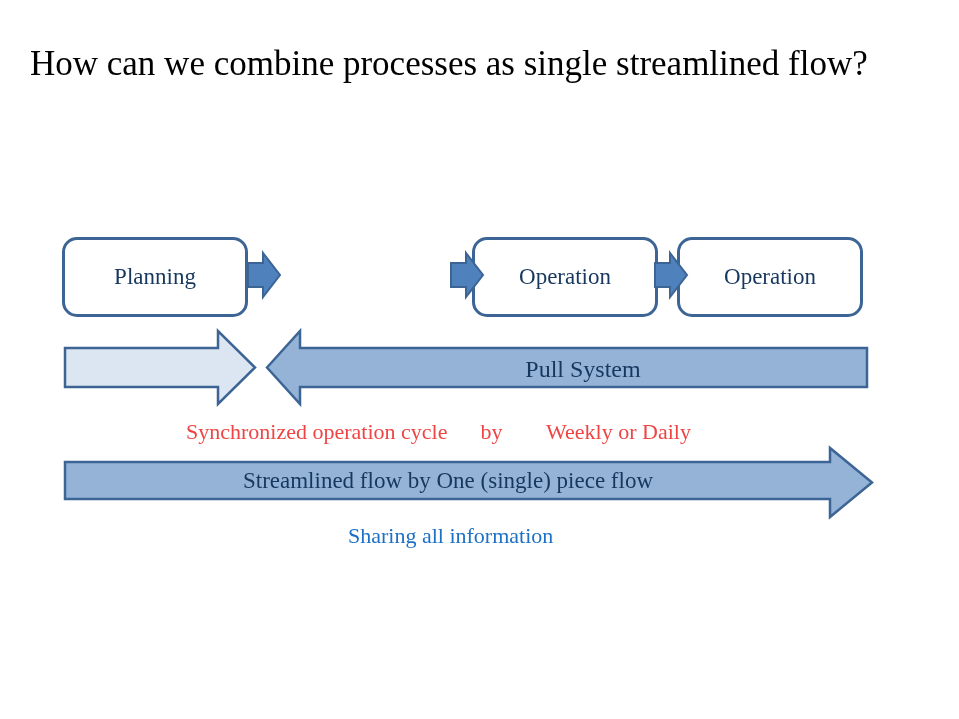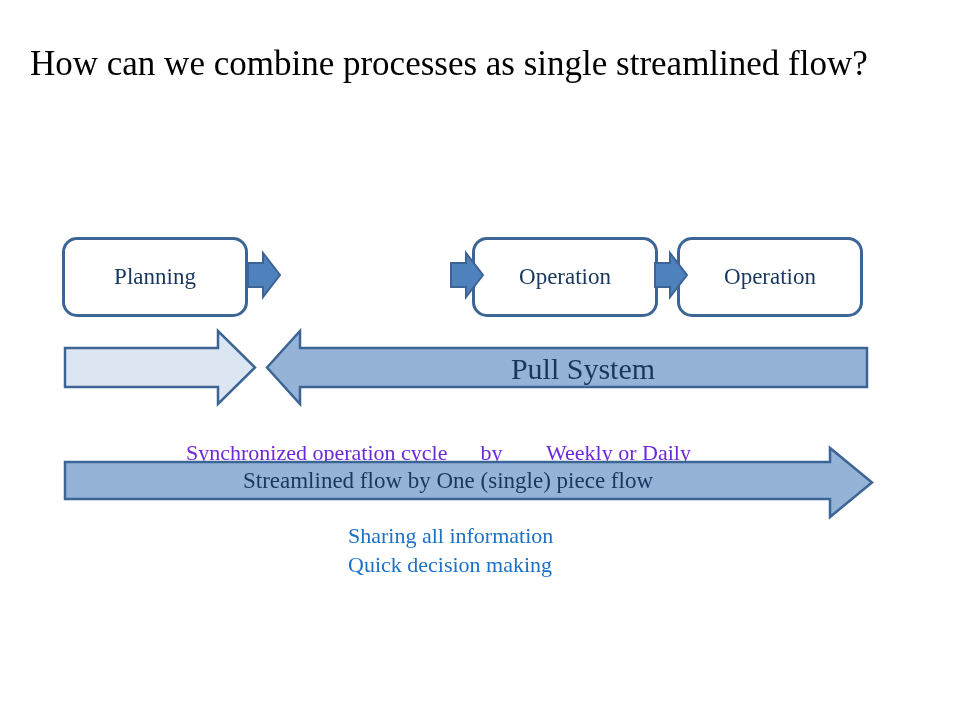--- a/index.html
+++ b/index.html
@@ -46,37 +46,36 @@
   .c3 { left: 654px; }
 
   .push-arrow-svg   { position: absolute; left: 63px;  top: 328px; }
   .pull-arrow-svg   { position: absolute; left: 265px; top: 328px; }
   .stream-arrow-svg { position: absolute; left: 63px;  top: 446px; }
 
   .pull-label {
     position: absolute;
     left: 300px; top: 356px; width: 566px;
     text-align: center;
-    font-size: 30px; line-height: 26px;
+    font-size: 24px; line-height: 26px;
     color: #17375E;
   }
   .stream-label {
     position: absolute;
     left: 65px; top: 468px; width: 766px;
     text-align: center;
     font-size: 23px; line-height: 26px;
     color: #17375E;
   }
   .sync-text {
     position: absolute;
     left: 186px; top: 418px;
     font-size: 22px; line-height: 28px;
-    color: #6d28d9;
+    color: #ef4444;
     white-space: pre;
-    margin-top: 21px;
   }
   .info-text {
     position: absolute;
     left: 348px; top: 521px;
     font-size: 22px; line-height: 29px;
     color: #1C70C6;
   }
 </style>
 </head>
 <body>
@@ -128,16 +127,15 @@
 
   <span class="stream-arrow-svg">
     <svg width="812" height="72" viewBox="0 0 812 72">
       <polygon class="arrow-outline" points="2,16 767,16 767,2 809,36.5 767,71 767,53 2,53" fill="#95B3D7"></polygon>
     </svg>
   </span>
   <div class="stream-label">Streamlined flow by One (single) piece flow</div>
 
   <div class="info-text">
     <div>Sharing all information</div>
-    <div>Quick decision making</div>
   </div>
 
 </div>
 
 </body></html>

